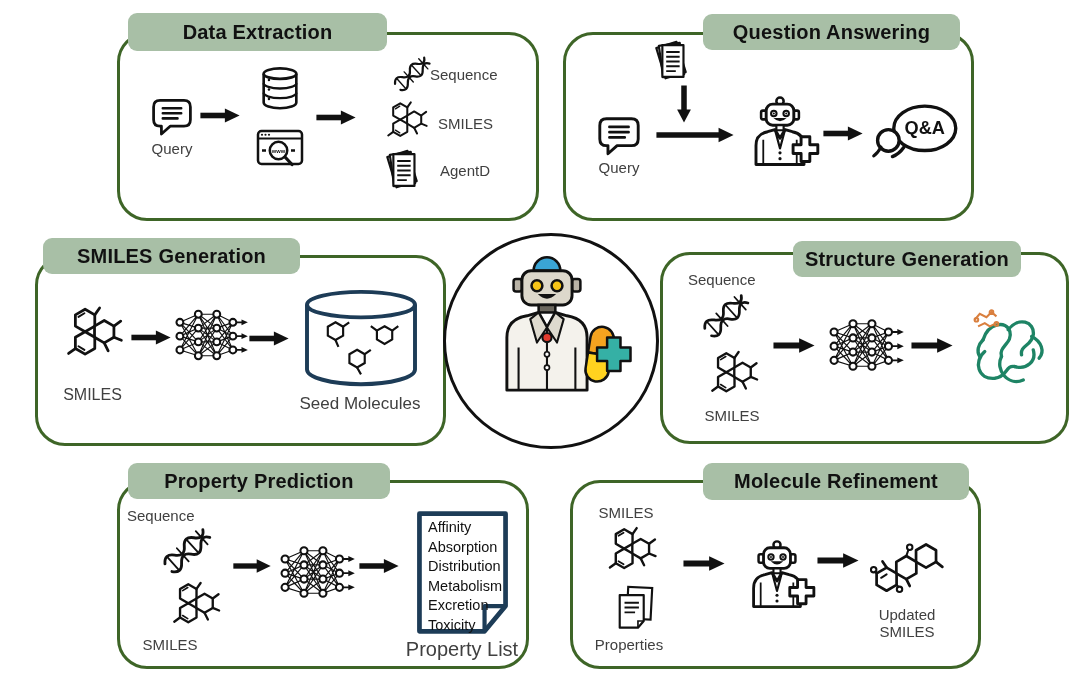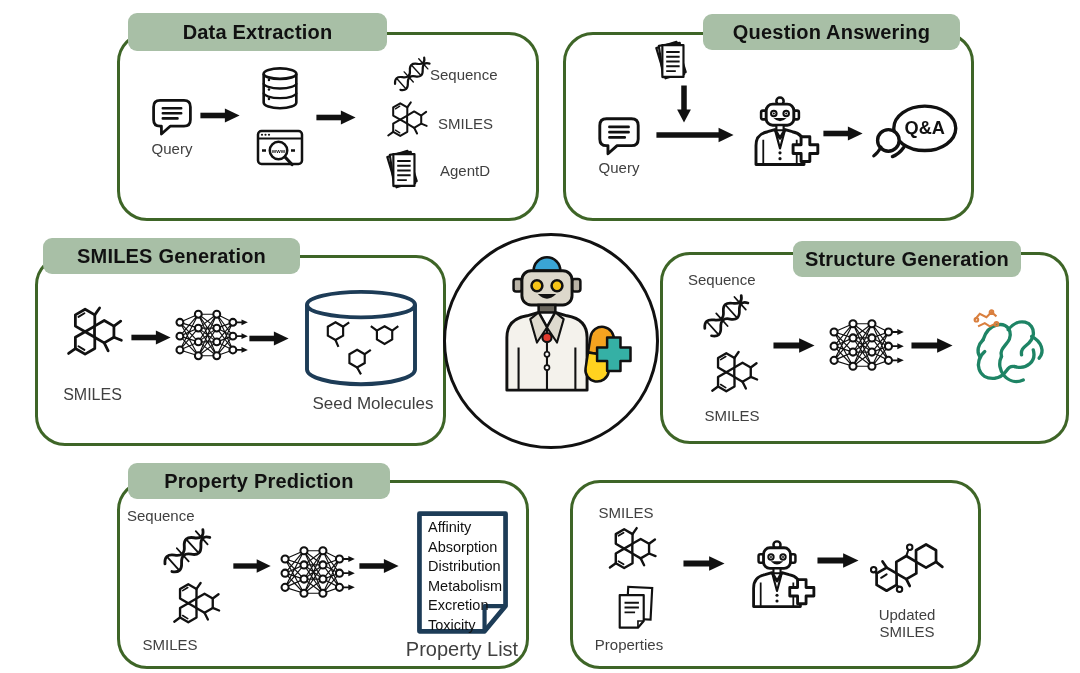--- a/index.html
+++ b/index.html
@@ -289,21 +289,21 @@
     </svg>
   <svg class="ic" style="left:173px;top:300px;width:76px;height:70px;" viewBox="0 0 132 100">
       <use href="#i-nn"></use>
     </svg>
   <svg class="ic" style="left:248px;top:328px;width:42px;height:21px;" viewBox="0 0 60 24">
       <use href="#i-arr"></use>
     </svg>
   <svg class="ic" style="left:295px;top:285px;width:132px;height:108px;" viewBox="0 0 132 110">
       <use href="#i-cyl"></use>
     </svg>
-  <div class="lbl" style="left:300px;top:394px;width:146px;font-size:17px;">Seed Molecules</div>
+  <div class="lbl" style="left:287px;top:394px;width:146px;font-size:17px;">Seed Molecules</div>
 
   <div class="circle"></div>
   <svg class="ic" style="left:478px;top:254px;width:158px;height:142px;z-index:3;" viewBox="0 0 184 170">
       <use href="#i-agent"></use>
     </svg>
 
   <div class="panel" style="left:660px;top:252px;width:403px;height:186px;"></div>
   <div class="badge" style="left:793px;top:241px;width:228px;height:36px;">Structure Generation</div>
   <div class="lbl" style="left:688px;top:272px;width:78px;text-align:left;">Sequence</div>
   <svg class="ic" style="left:694px;top:291px;width:64px;height:50px;" viewBox="0 0 100 100">
@@ -352,20 +352,21 @@
     <div>Affinity</div>
     <div>Absorption</div>
     <div>Distribution</div>
     <div>Metabolism</div>
     <div>Excretion</div>
     <div>Toxicity</div>
   </div>
   <div class="lbl" style="left:400px;top:638px;width:124px;font-size:20px;">Property List</div>
 
   <div class="panel" style="left:570px;top:480px;width:405px;height:183px;"></div>
+  <div class="badge" style="left:703px;top:463px;width:266px;height:37px;">Molecule Refinement</div>
   <div class="lbl" style="left:595px;top:505px;width:62px;">SMILES</div>
   <svg class="ic" style="left:598px;top:523px;width:66px;height:57px;" viewBox="0 0 100 100">
       <use href="#i-mol"></use>
     </svg>
   <svg class="ic" style="left:613px;top:582px;width:48px;height:53px;" viewBox="0 0 100 100">
       <use href="#i-docs2"></use>
     </svg>
   <div class="lbl" style="left:590px;top:637px;width:78px;">Properties</div>
   <svg class="ic" style="left:682px;top:553px;width:44px;height:21px;" viewBox="0 0 60 24">
       <use href="#i-arr"></use>

